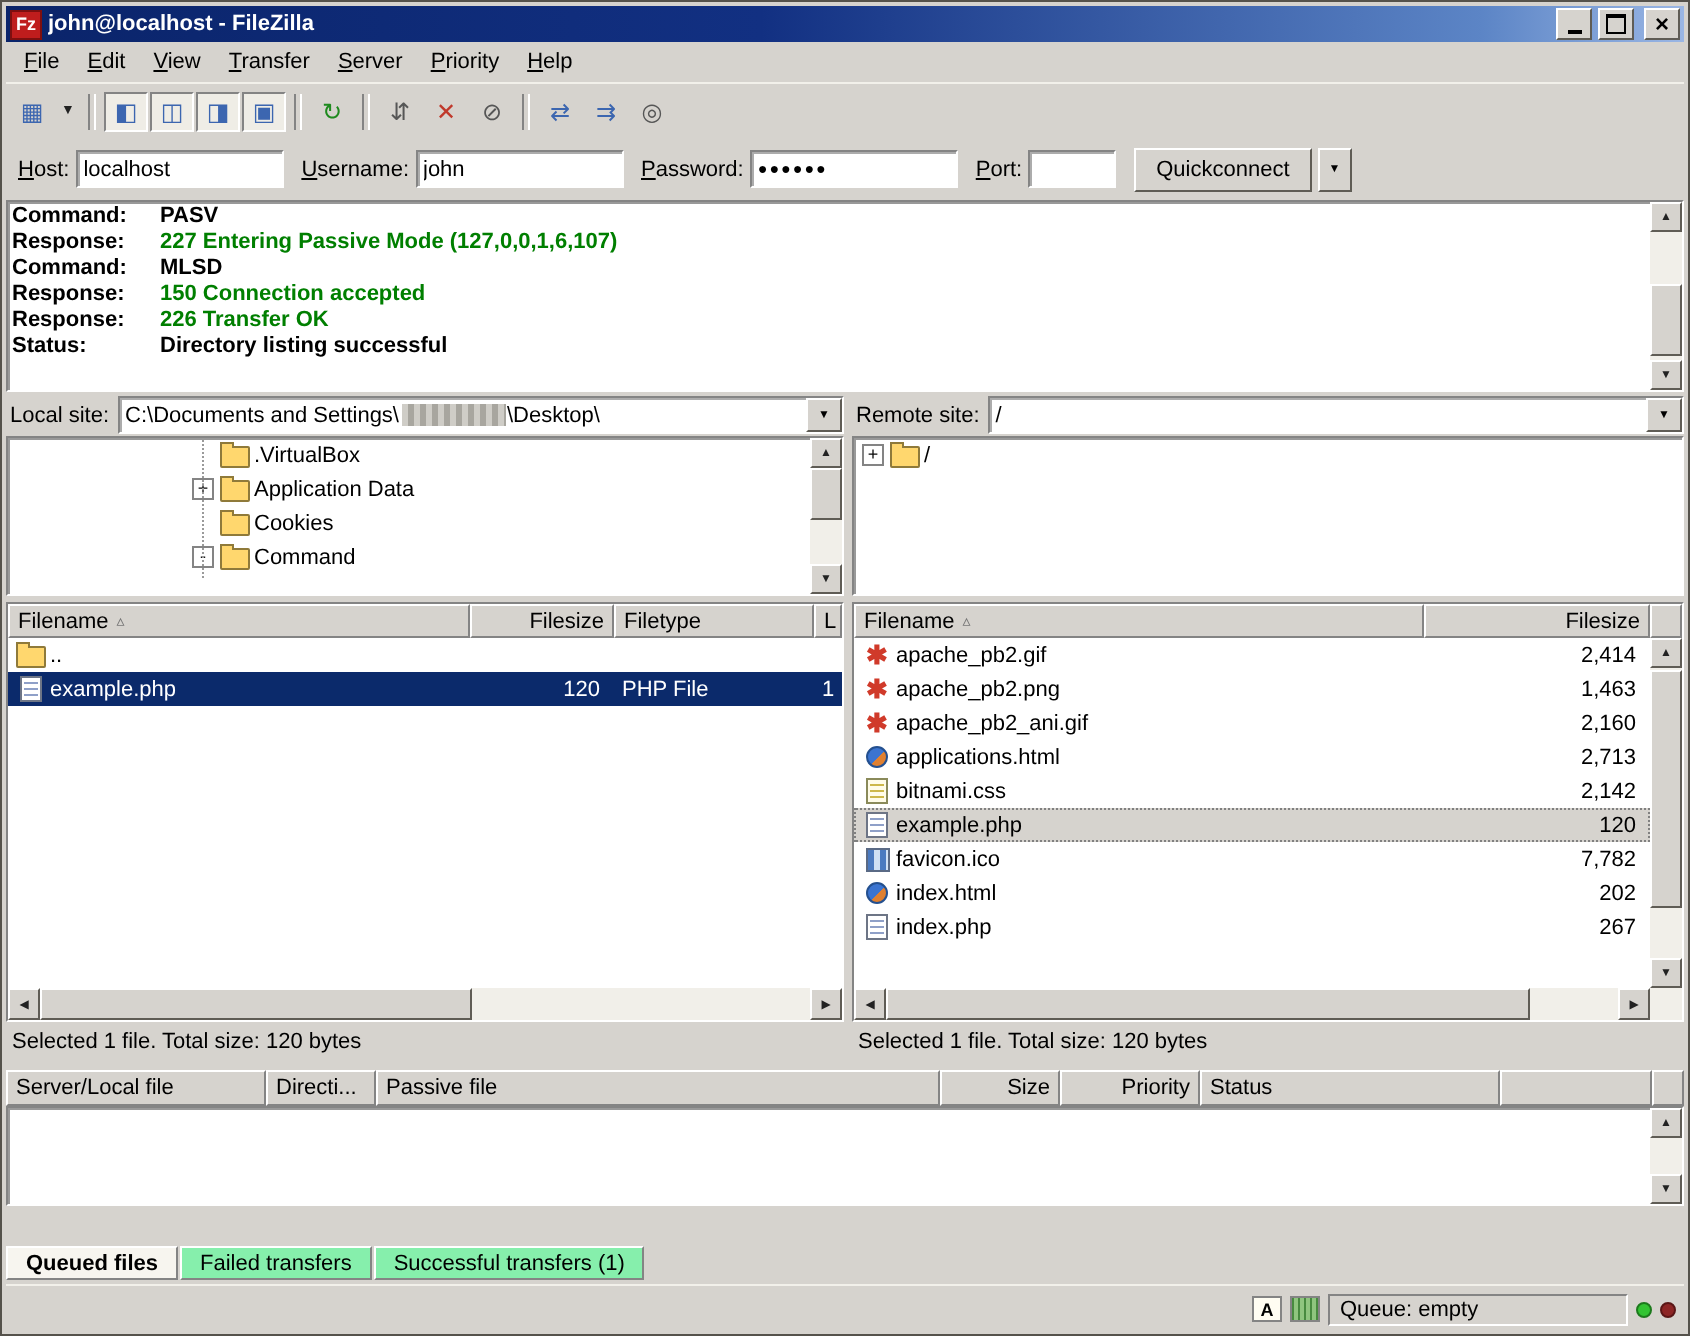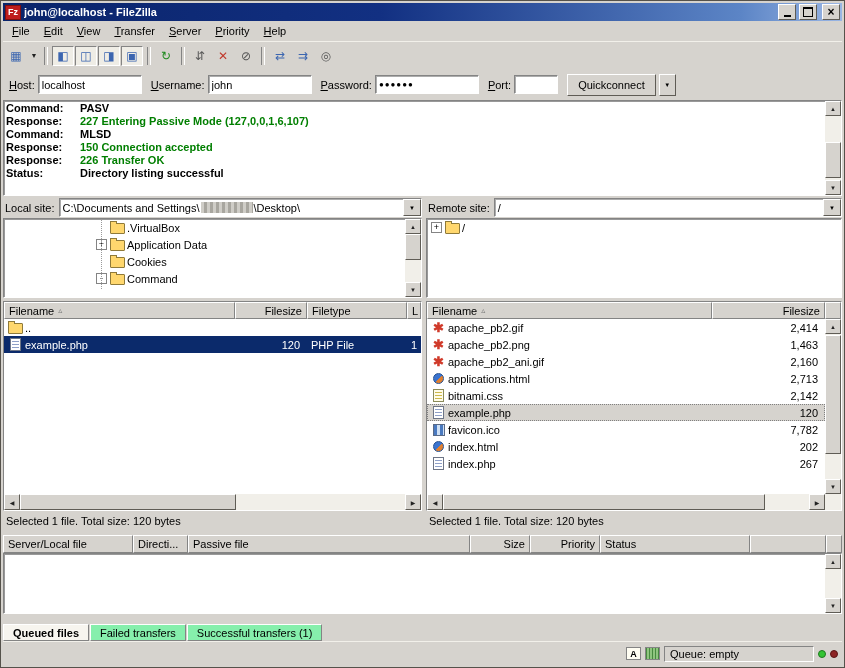--- a/index.html
+++ b/index.html
@@ -130,21 +130,21 @@
   .statusrow{flex:none;height:20px;display:flex;align-items:center;}
   .statustext{padding-left:3px;white-space:nowrap;}
 
   
   .hsplit{flex:none;}
   .queuehead{flex:none;height:18px;display:flex;background:#d6d3ce;}
   .qw1{width:130px;} .qw2{width:55px;} .qw3{width:282px;} .qw4{width:60px;} .qw5{width:70px;justify-content:flex-end;} .qw6{width:150px;} .qwf{flex:1;}
   .queuebody{flex:1;min-height:50px;position:relative;background:#fff;box-sizing:border-box;overflow:hidden;}
 
   
-  .tabsrow{flex:none;height:21px;display:flex;align-items:flex-end;padding-top:6px;gap:1px;}
+  .tabsrow{flex:none;height:21px;display:flex;align-items:center;padding-top:18px;gap:1px;}
   .tab{height:17px;display:flex;align-items:center;padding:0 9px;box-sizing:border-box;white-space:nowrap;
     border:1px solid #848484;border-top-color:#fff;border-left-color:#fff;background:#86efac;}
   .tab.active{background:#f7f5ef;font-weight:bold;}
 
   
   .statusbarrow{flex:none;height:23px;display:flex;align-items:center;gap:4px;padding:0 4px;border-top:1px solid #f2f0ea;}
   .sspacer{flex:1;}
   .sicon{width:15px;height:13px;box-sizing:border-box;display:flex;align-items:center;justify-content:center;
     font-size:9px;font-weight:bold;background:#fffdf2;border:1px solid #848484;}
   .sicon.green{background:#8fc57f;

